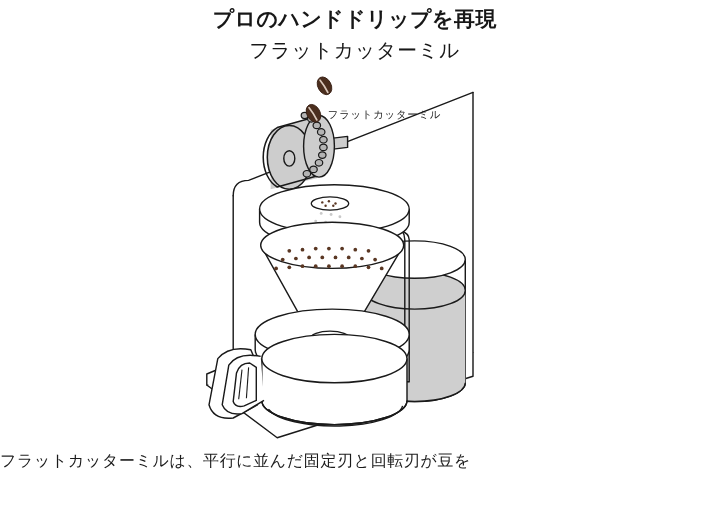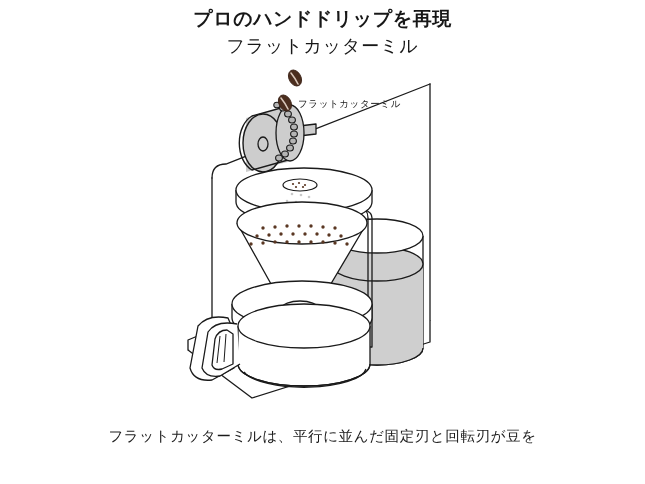--- a/index.html
+++ b/index.html
@@ -48,23 +48,21 @@
     width: 645px;
     height: 345px;
   }
   .figure-wrap svg {
     display: block;
   }
   .caption-block {
     position: absolute;
     left: 0;
     right: 0;
-    top: 424px;
-    text-align: center;
-    font-family: Liberation Mono, monospace;
+    top: 407px;
   }
   .caption-line {
     font-size: 14.5px;
     font-weight: 400;
     line-height: 27px;
     letter-spacing: 0.6px;
     color: #1a1a1a;
   }
 </style>
 </head>

